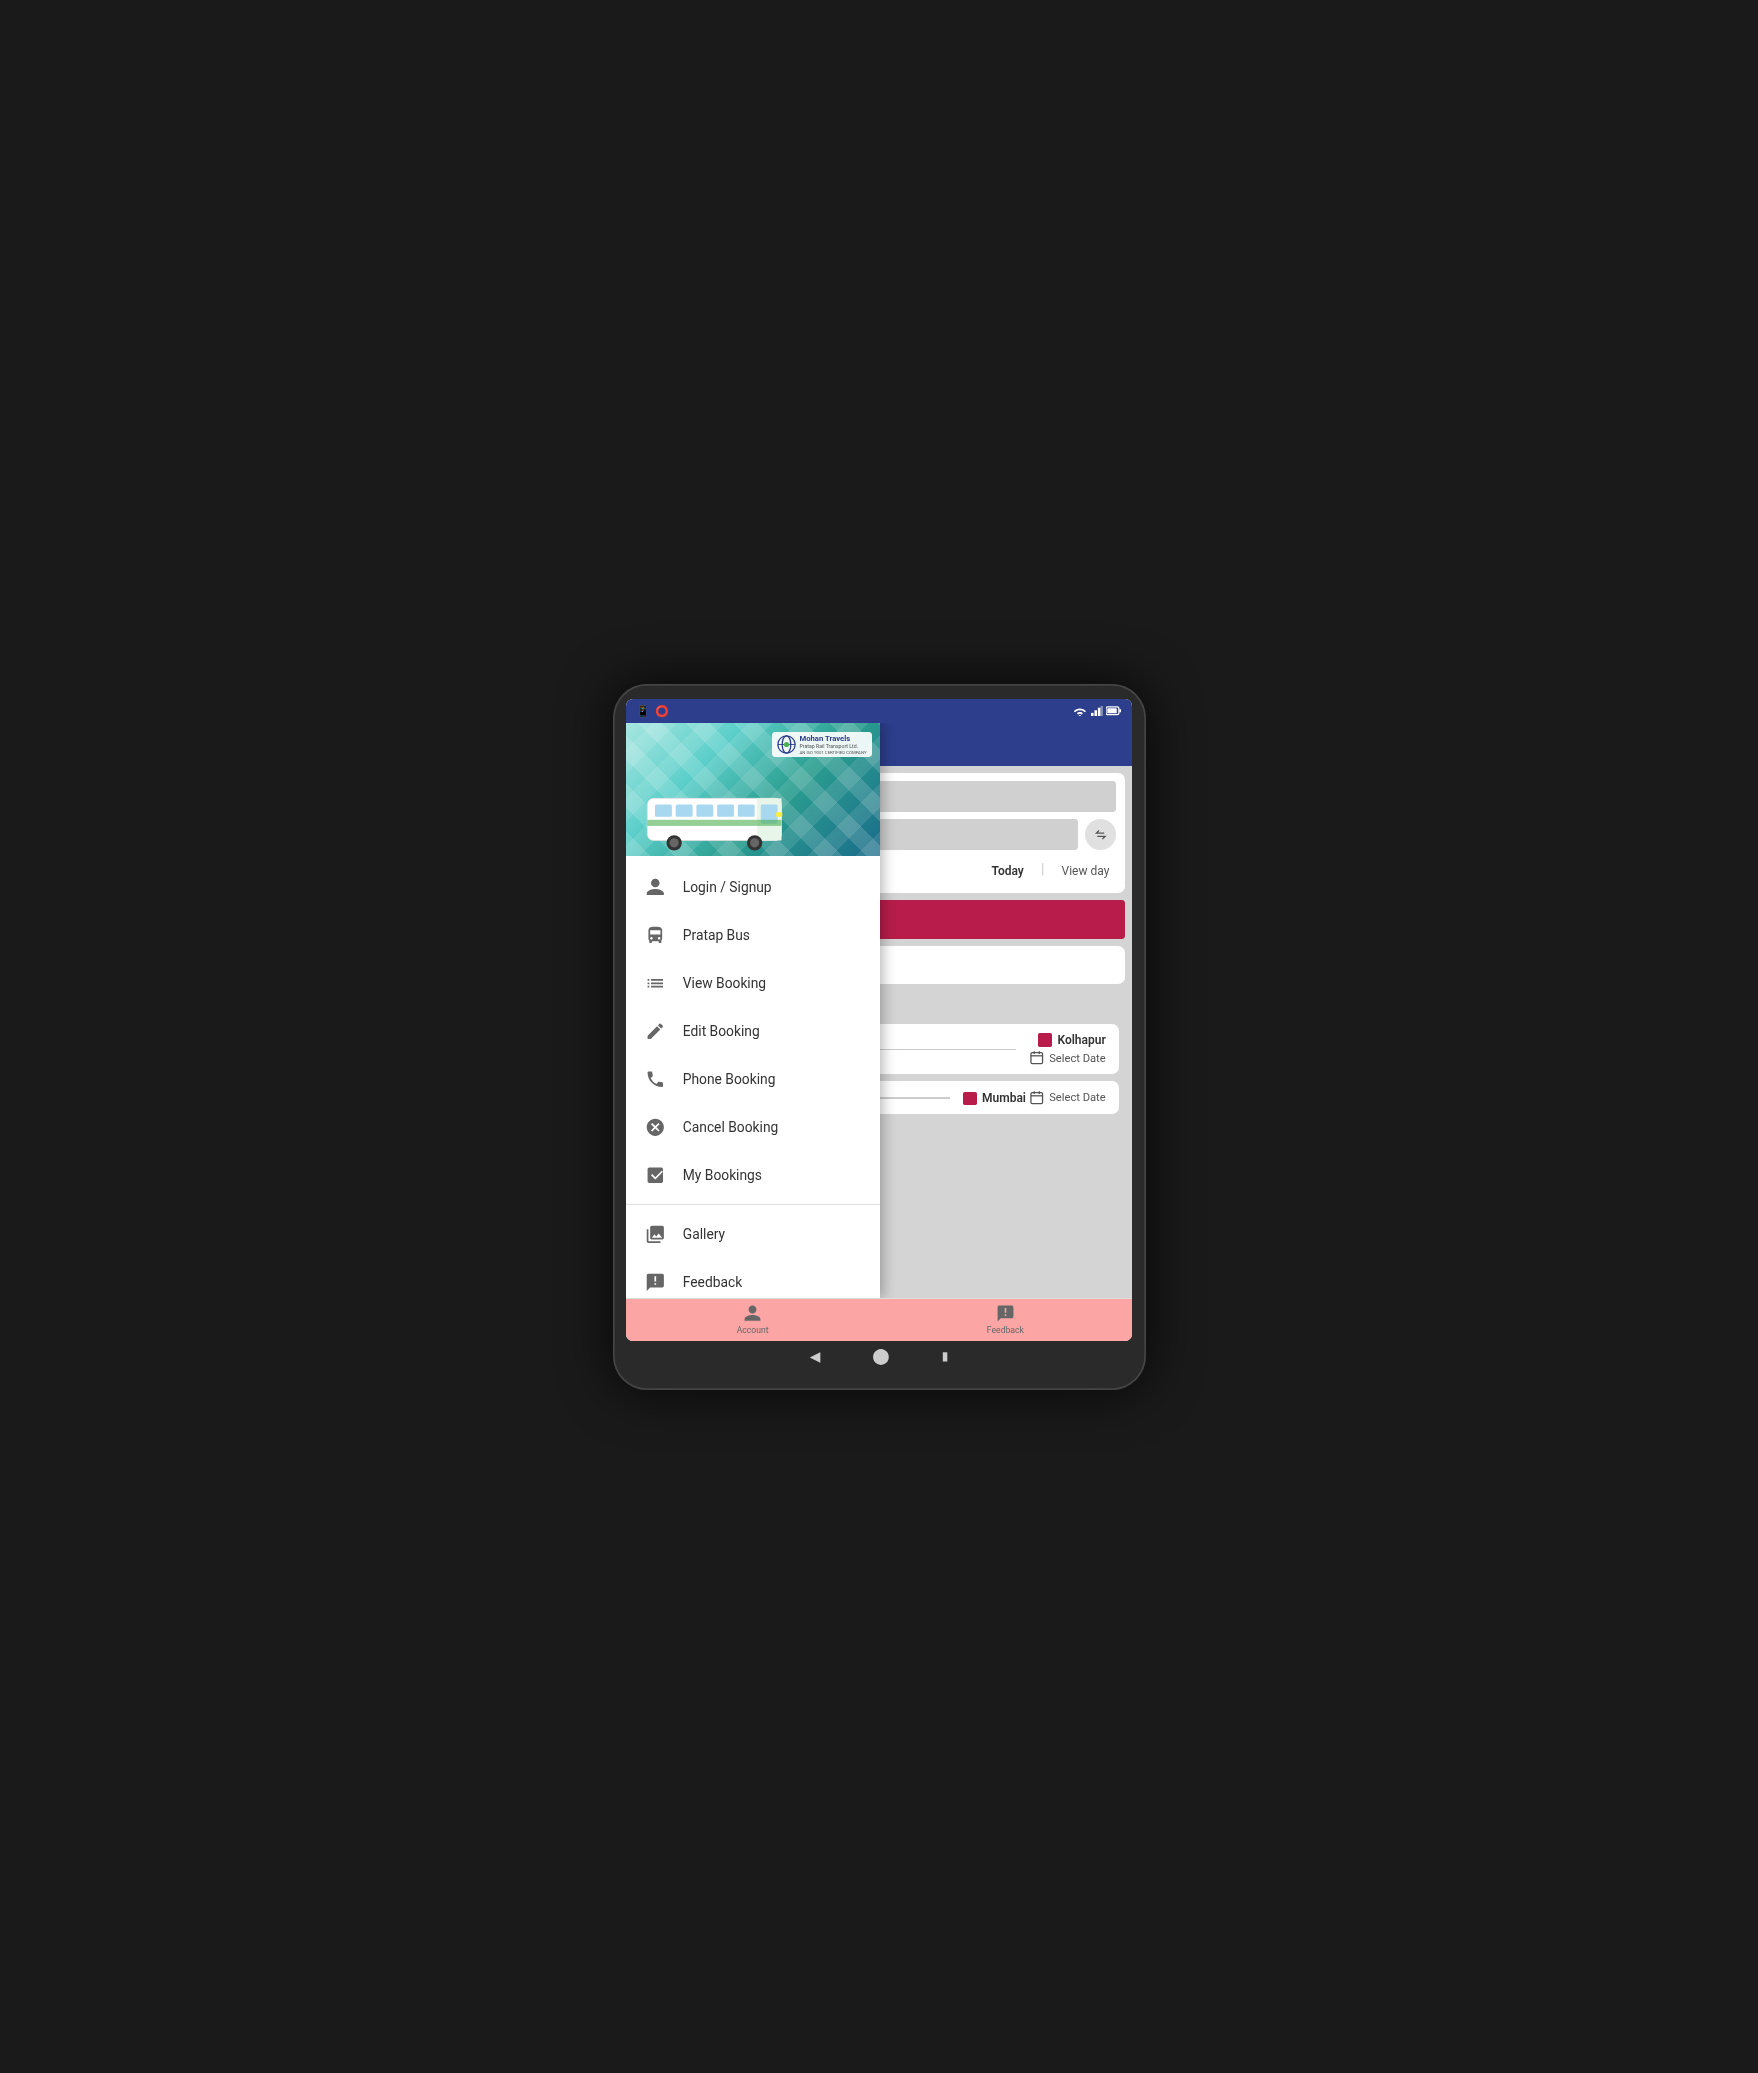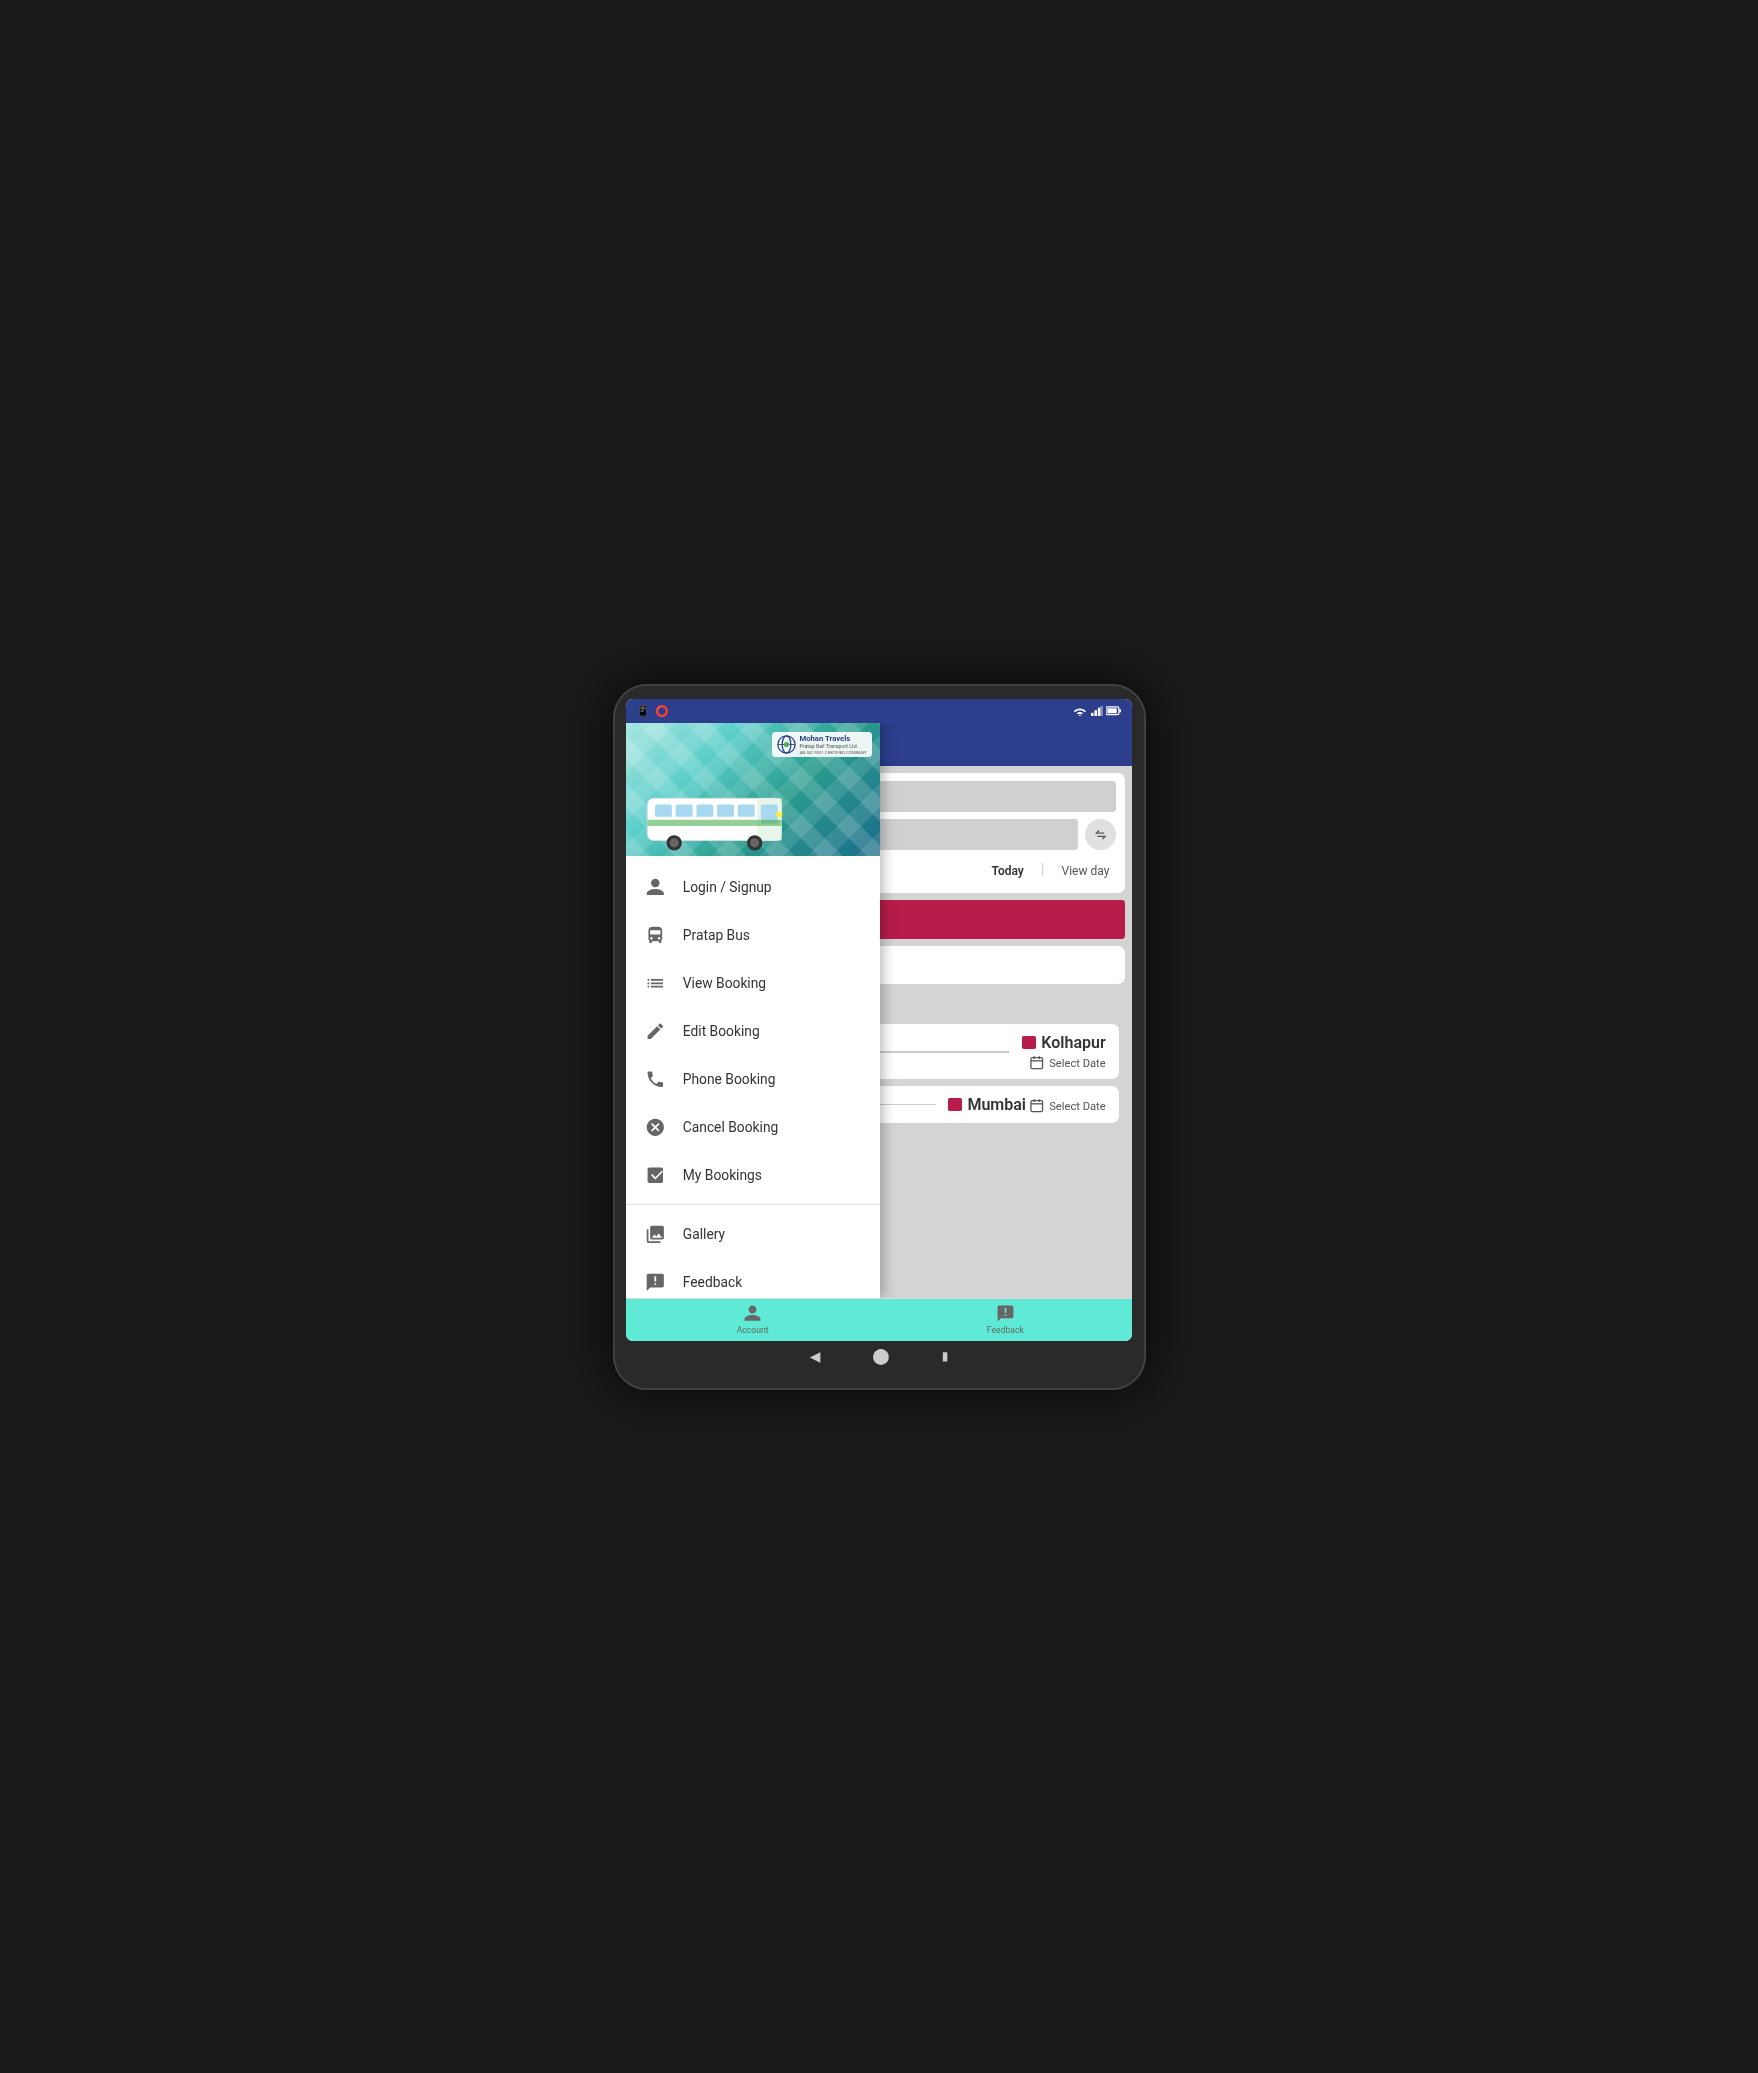--- a/index.html
+++ b/index.html
@@ -326,35 +326,35 @@
       align-items: center;
       gap: 5.2px;
     }
     .route-flag {
       width: 13.8px;
       height: 13.8px;
       background: #b71c4a;
       border-radius: 1.7px;
     }
     .route-name {
-      font-size: 16px;
+      font-size: 12px;
       font-weight: 600;
       color: #333;
     }
     .route-date-btn {
       display: flex;
       align-items: center;
       gap: 4.3px;
       color: #555;
       font-size: 11.2px;
     }
 
     
     .bottom-nav {
-      background: #5eead4;
+      background: #fca5a5;
       border-top: 0.9px solid #ddd;
       height: 43px;
       display: flex;
       align-items: center;
       z-index: 2;
       flex-shrink: 0;
     }
     .bottom-nav-item {
       flex: 1;
       display: flex;

